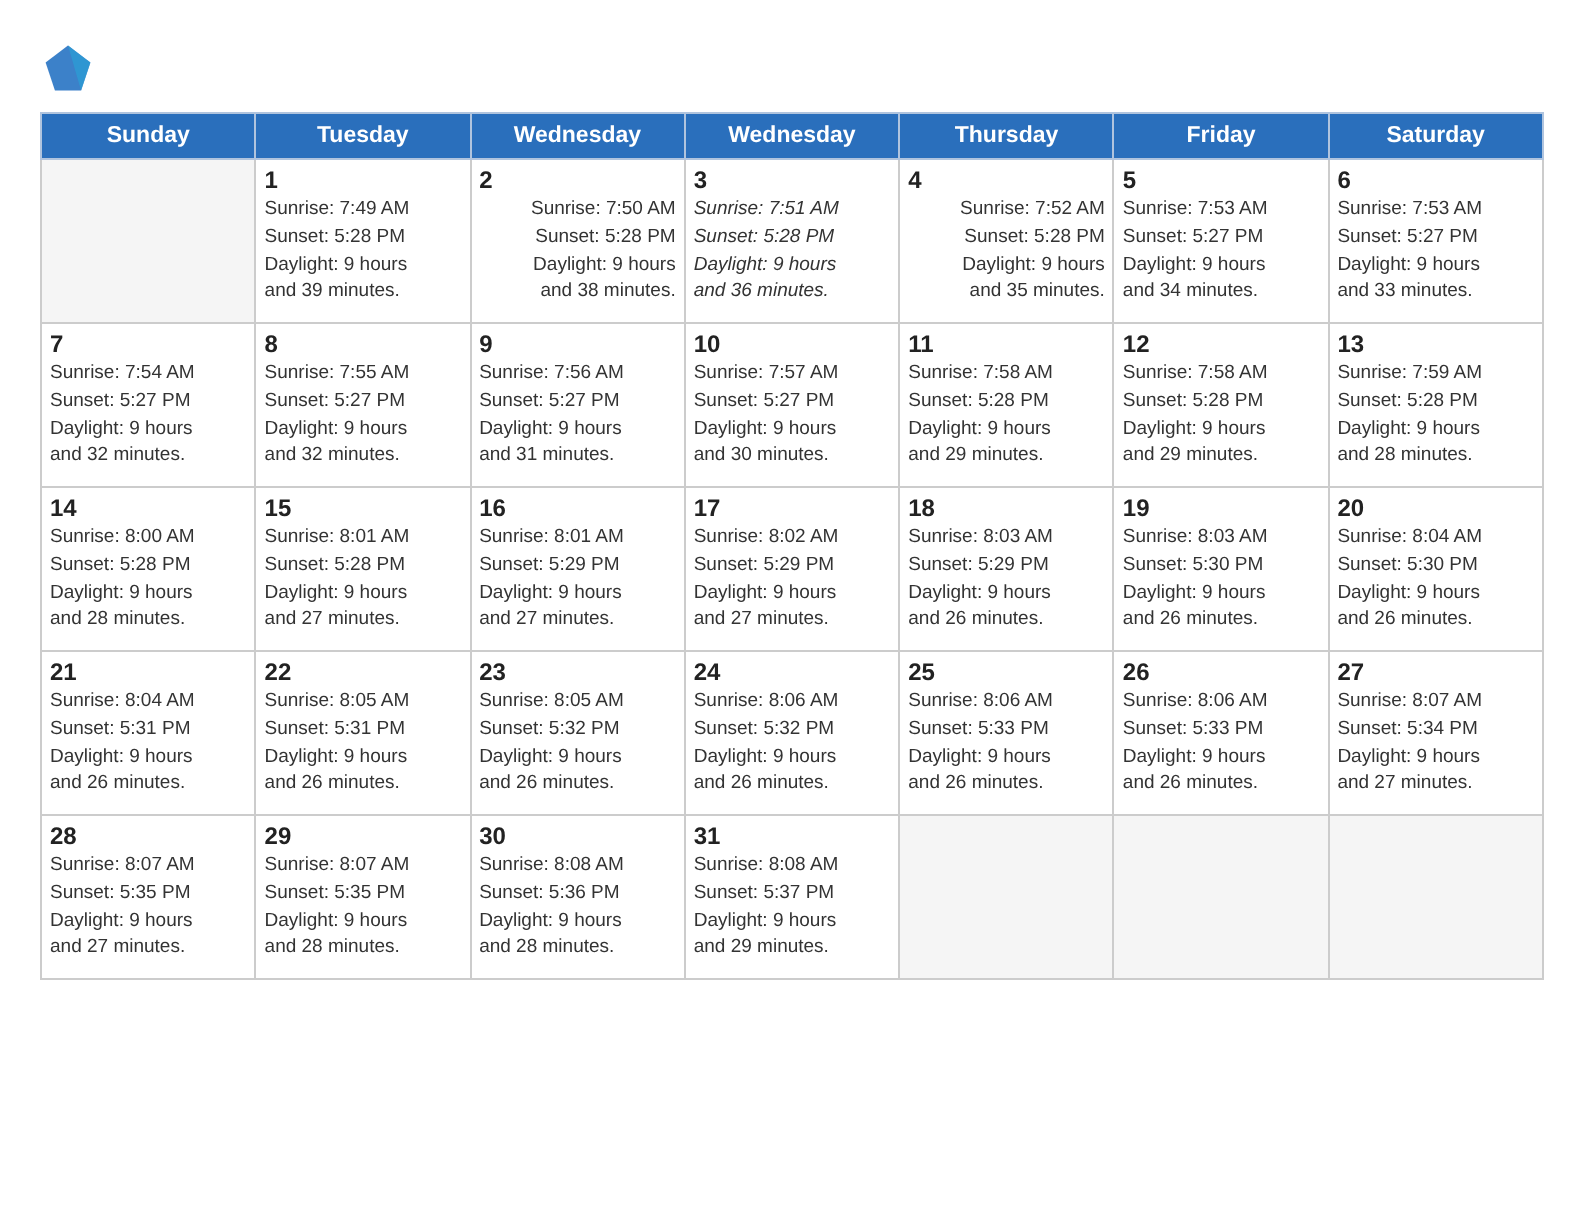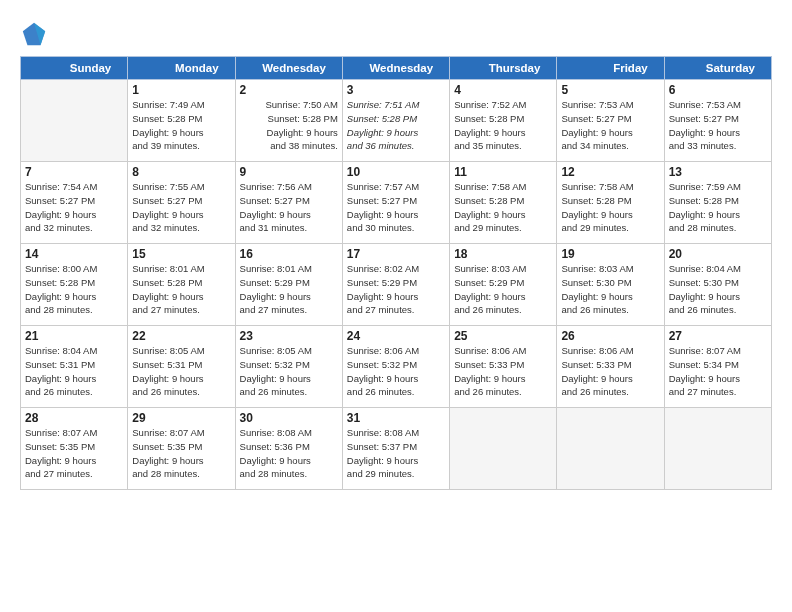--- a/index.html
+++ b/index.html
@@ -64,21 +64,21 @@
       width: 100%;
       border-collapse: collapse;
       table-layout: fixed;
     }
     .calendar thead tr th {
       background: #2a6fbc;
       color: #fff;
       font-size: 11.5px;
       font-weight: bold;
       padding: 5px 16px;
-      text-align: right;
+      text-align: center;
       border: 1px solid #b0c4de;
     }
     .calendar tbody tr td {
       vertical-align: top;
       border: 1px solid #ccc;
       padding: 3px 4px;
       font-size: 9.8px;
       color: #333;
       height: 82px;
       background: #fff;
@@ -117,21 +117,21 @@
     <div class="title-block">
       <div class="month-title"></div>
       <div class="subtitle"></div>
     </div>
   </div>
 
   <table class="calendar">
     <thead>
       <tr>
       <th>Sunday</th>
-          <th>Monday</th>
+          <th>Tuesday</th>
           <th>Wednesday</th>
           <th>Wednesday</th>
           <th>Thursday</th>
           <th>Friday</th>
           <th>Saturday</th>
         </tr>
     </thead>
     <tbody id="calendar-body">
     <tr>
           <td class="empty"></td>
@@ -151,21 +151,21 @@
           </td>
           <td>
             <span class="day-num">3</span>
             <div class="day-info" style="white-space: pre-line; font-style: italic;">Sunrise: 7:51 AM
 Sunset: 5:28 PM
 Daylight: 9 hours
 and 36 minutes.</div>
           </td>
           <td>
             <span class="day-num">4</span>
-            <div class="day-info" style="white-space: pre-line;">Sunrise: 7:52 AM
+            <div class="day-info" style="white-space: pre-line; text-align: right;">Sunrise: 7:52 AM
 Sunset: 5:28 PM
 Daylight: 9 hours
 and 35 minutes.</div>
           </td>
           <td>
             <span class="day-num">5</span>
             <div class="day-info" style="white-space: pre-line;">Sunrise: 7:53 AM
 Sunset: 5:27 PM
 Daylight: 9 hours
 and 34 minutes.</div>

